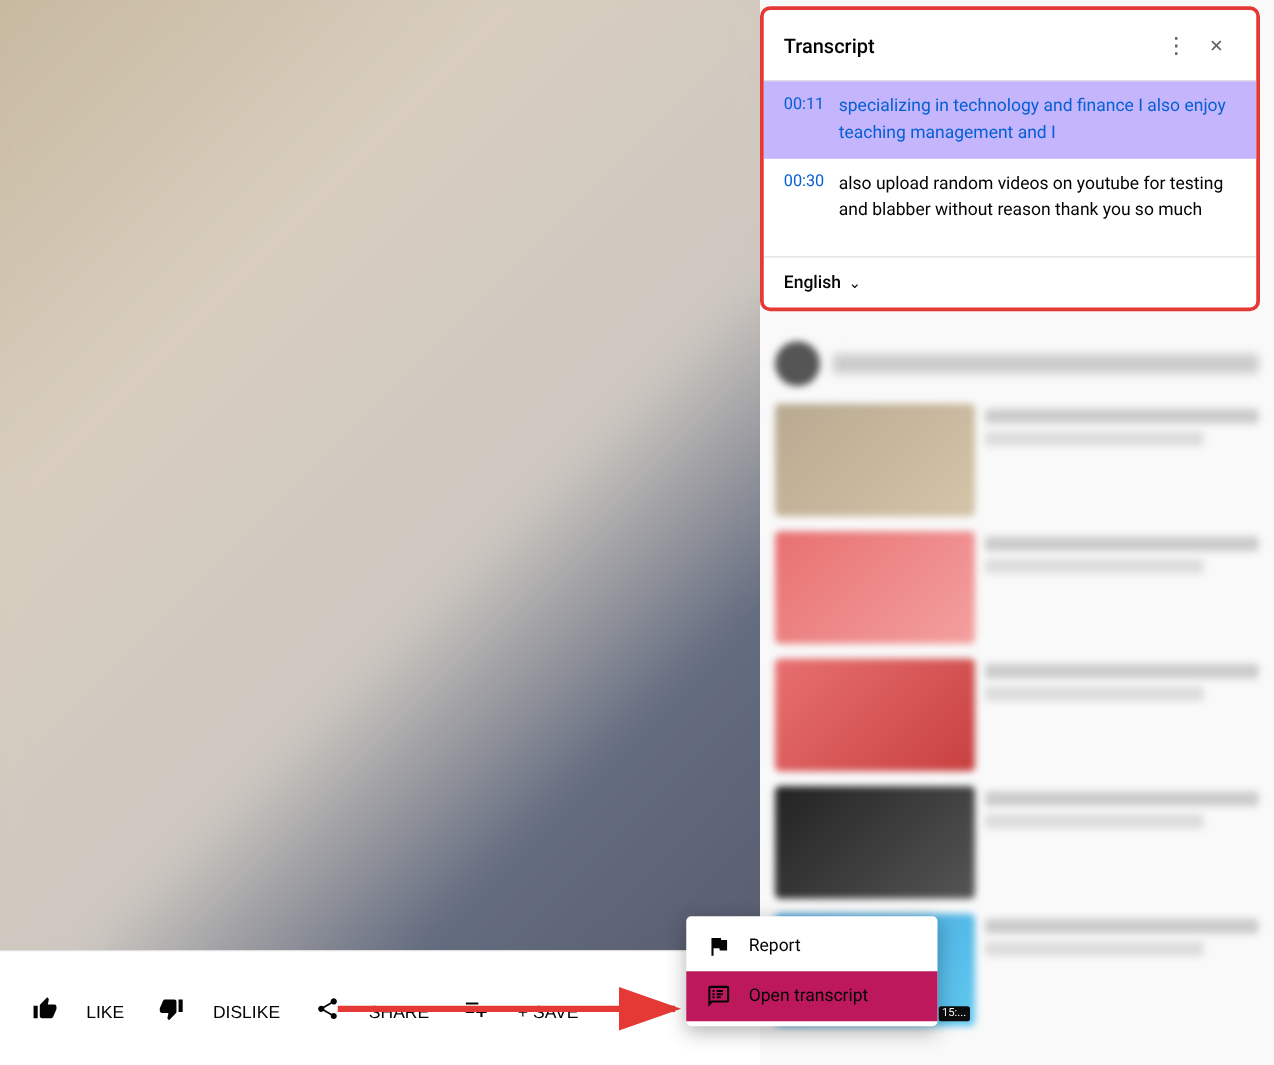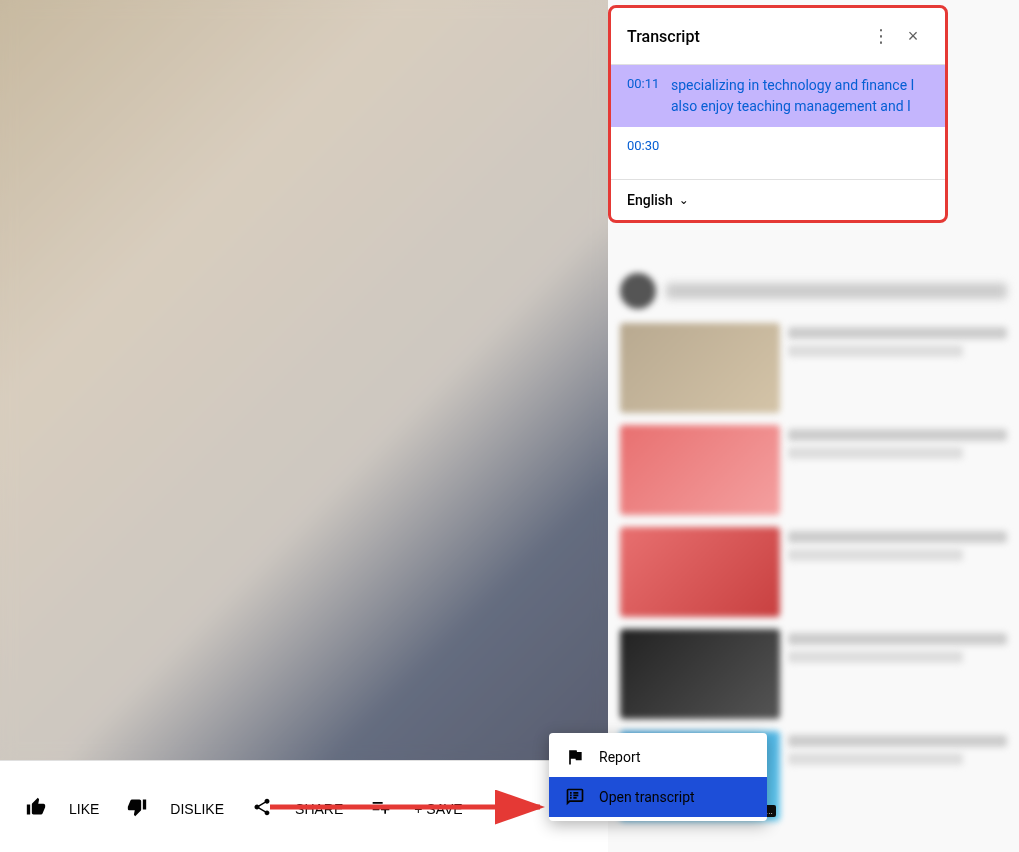--- a/index.html
+++ b/index.html
@@ -83,50 +83,50 @@
       top: 782px;
       z-index: 10;
       pointer-events: none;
     }
 
     
     .context-menu {
       position: absolute;
       left: 549px;
       top: 733px;
-      width: 218px;
+      width: 201px;
       background: #fff;
       border-radius: 4px;
       box-shadow: 0 4px 16px rgba(0,0,0,0.3);
       z-index: 20;
       padding: 4px 0;
     }
     .context-menu-item {
       display: flex;
       align-items: center;
       gap: 14px;
       padding: 10px 16px;
       cursor: pointer;
       font-size: 14px;
       color: #030303;
     }
-    .context-menu-item.active { background: #1d4ed8; }
+    .context-menu-item.active { background: #be185d; }
     .context-menu-item svg {
       width: 20px;
       height: 20px;
       fill: #030303;
       flex-shrink: 0;
     }
 
     
     .transcript-panel {
       position: absolute;
       left: 608px;
       top: 5px;
-      width: 340px;
+      width: 400px;
       background: #fff;
       border: 3px solid #e53935;
       border-radius: 8px;
       z-index: 30;
       overflow: hidden;
     }
 
     .transcript-header {
       display: flex;
       align-items: center;
@@ -366,20 +366,21 @@
     </button>
   </div>
 
   <div class="transcript-body">
     <div class="transcript-item highlighted">
       <span class="transcript-time">00:11</span>
       <span class="transcript-text"><span class="highlight">specializing in technology and finance  I also enjoy teaching management and I</span></span>
     </div>
     <div class="transcript-item">
       <span class="transcript-time">00:30</span>
+      <span class="transcript-text">also upload random videos on youtube for testing  and blabber without reason thank you so much</span>
     </div>
   </div>
 
   <div class="transcript-footer">
     <span class="transcript-language">English</span>
     <span class="chevron-down">⌄</span>
   </div>
 </div>
 
 <div class="sidebar-content">

